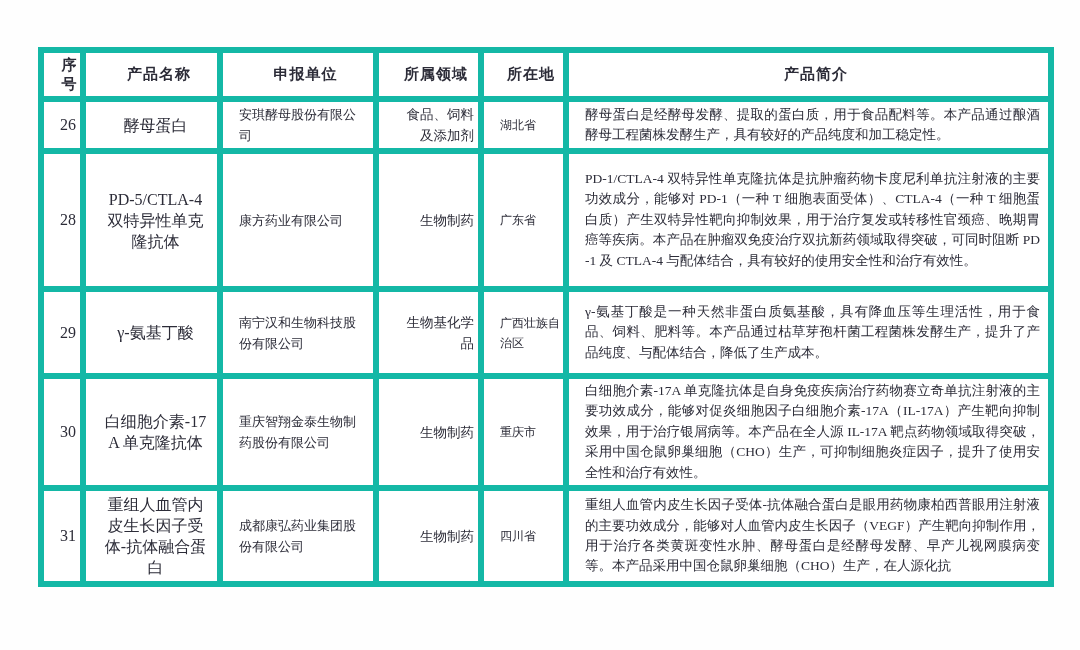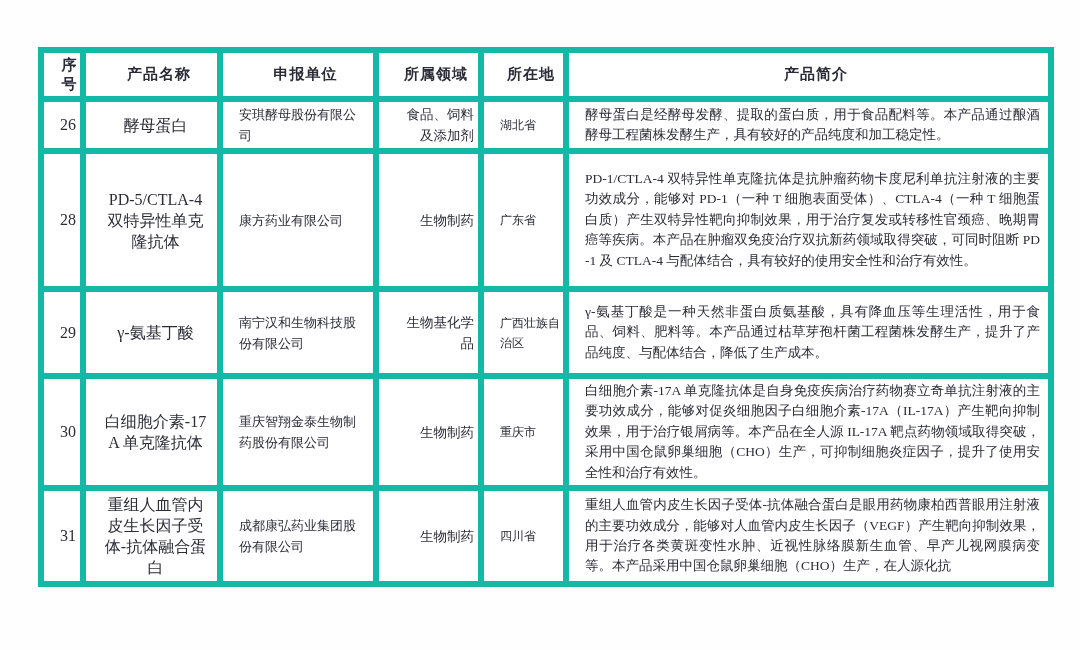--- a/index.html
+++ b/index.html
@@ -105,17 +105,17 @@
         <td class="c-field">生物制药</td>
         <td class="c-loc">重庆市</td>
         <td class="c-desc">白细胞介素-17A 单克隆抗体是自身免疫疾病治疗药物赛立奇单抗注射液的主要功效成分，能够对促炎细胞因子白细胞介素-17A（IL-17A）产生靶向抑制效果，用于治疗银屑病等。本产品在全人源 IL-17A 靶点药物领域取得突破，采用中国仓鼠卵巢细胞（CHO）生产，可抑制细胞炎症因子，提升了使用安全性和治疗有效性。</td>
       </tr>
       <tr class="r-31">
         <td class="c-no">31</td>
         <td class="c-name">重组人血管内皮生长因子受体-抗体融合蛋白</td>
         <td class="c-org">成都康弘药业集团股份有限公司</td>
         <td class="c-field">生物制药</td>
         <td class="c-loc">四川省</td>
-        <td class="c-desc">重组人血管内皮生长因子受体-抗体融合蛋白是眼用药物康柏西普眼用注射液的主要功效成分，能够对人血管内皮生长因子（VEGF）产生靶向抑制效果，用于治疗各类黄斑变性水肿、近视性脉络膜新生血管、早产儿视网膜病变等。本产品采用中国仓鼠卵巢细胞（CHO）生产，在人源化抗</td>
+        <td class="c-desc">重组人血管内皮生长因子受体-抗体融合蛋白是眼用药物康柏西普眼用注射液的主要功效成分，能够对人血管内皮生长因子（VEGF）产生靶向抑制作用，用于治疗各类黄斑变性水肿、酵母蛋白是经酵母发酵、早产儿视网膜病变等。本产品采用中国仓鼠卵巢细胞（CHO）生产，在人源化抗</td>
       </tr>
     </tbody>
   </table>
 </div>
 
 </body></html>

